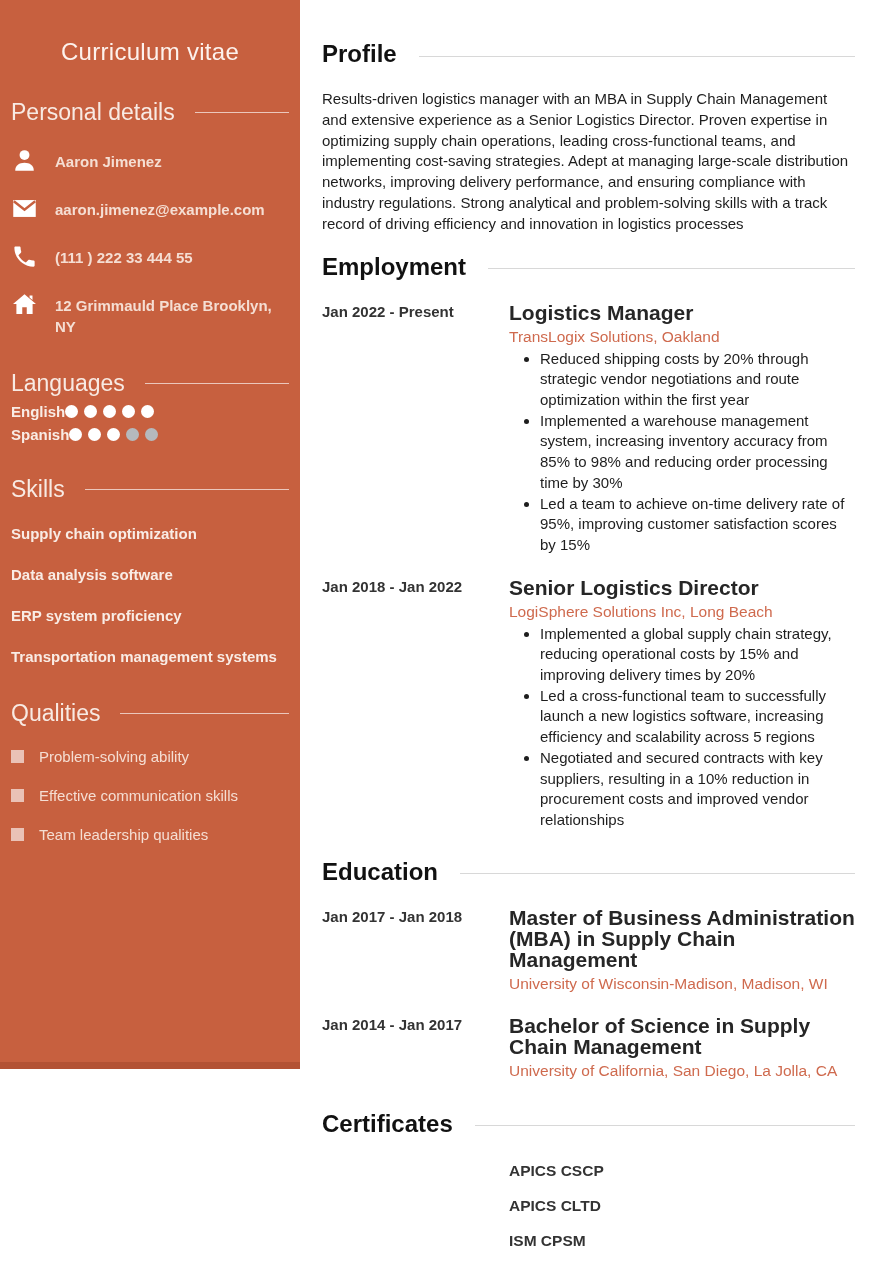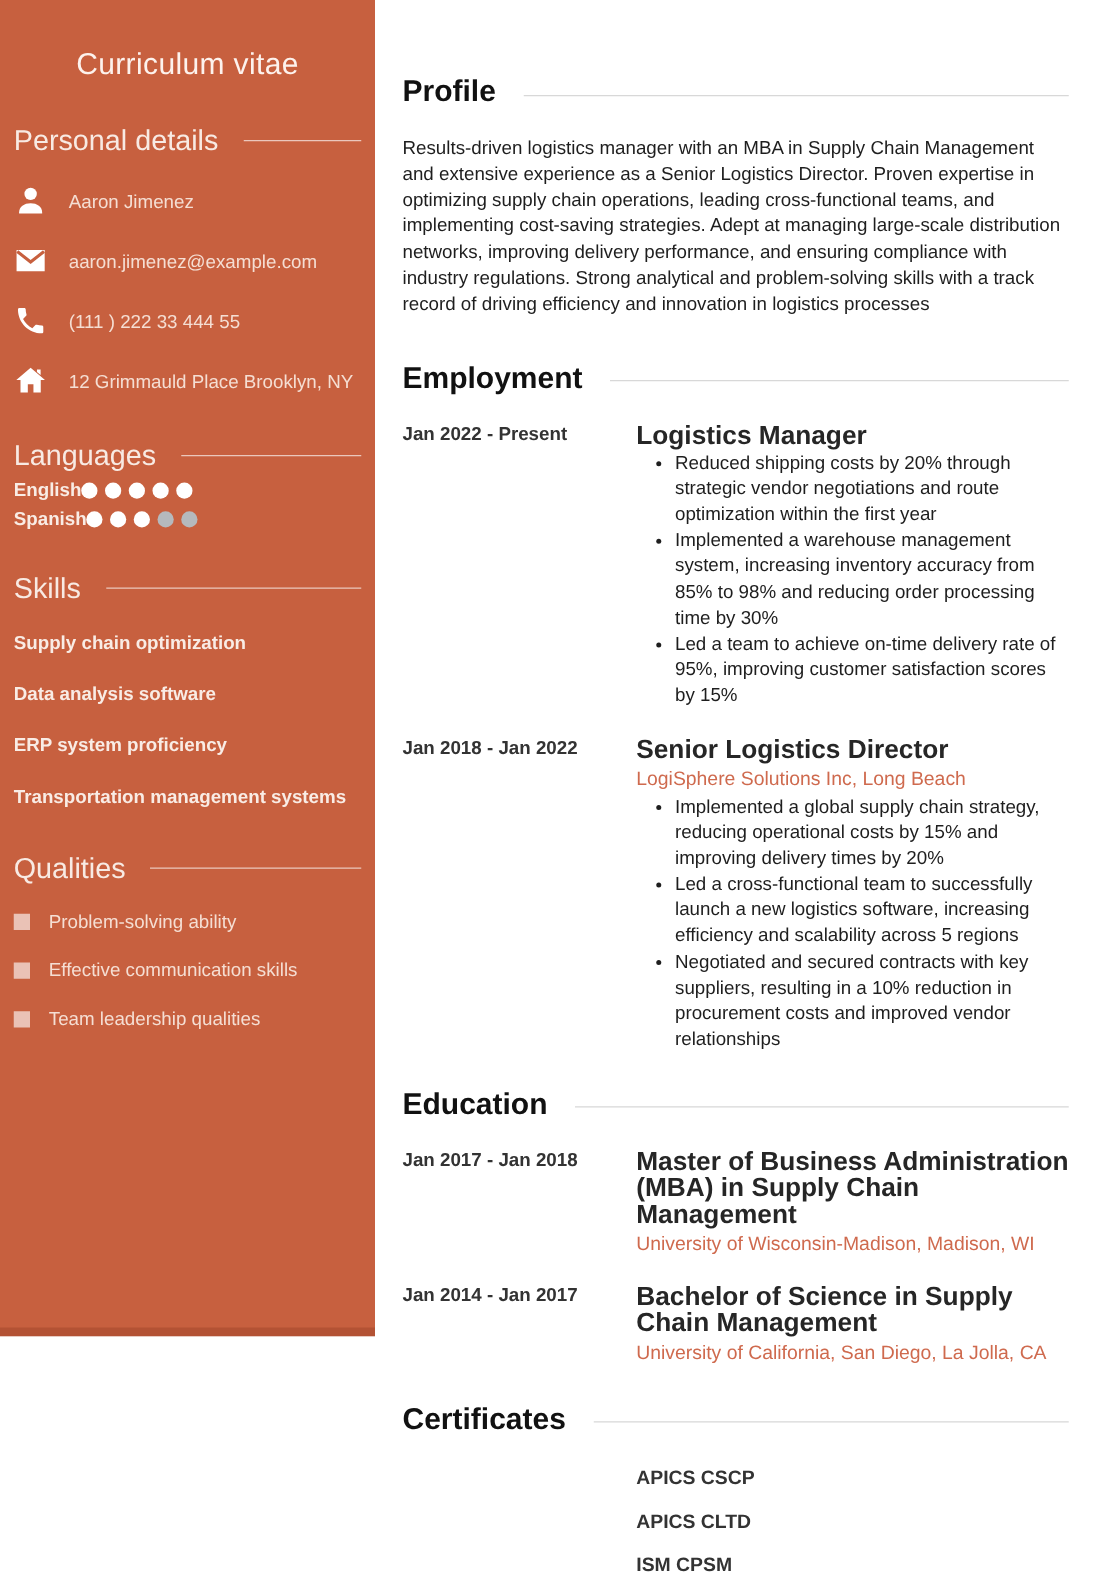--- a/index.html
+++ b/index.html
@@ -22,39 +22,39 @@
     color:#fdf2ed; letter-spacing:0.3px;
   }
   .side-heading {
     display:flex; align-items:center; margin-top:33px;
     font-size:23px; font-weight:400; color:#f8eae3;
   }
   .side-heading .rule { flex:1; height:1px; background:rgba(255,255,255,0.65); margin-left:20px; }
   .contact-row { display:flex; align-items:flex-start; margin-top:23px; }
   .contact-row .cicon { width:27px; height:27px; flex-shrink:0; margin-right:17px; margin-top:-2px; }
   .contact-row .cicon svg { width:27px; height:27px; fill:#ffffff; display:block; }
-  .contact-row .ctext { font-size:15px; line-height:21px; color:#f5ded3; padding-top:2px; }
+  .contact-row .ctext { font-size:15px; line-height:21px; color:#f5ded3; padding-top:2px;font-weight:bold; }
   .lang-row { display:flex; align-items:center; margin-top:6px; }
   .lang-name { font-size:15px; font-weight:bold; color:#f9ece5; }
   .dots { display:flex; gap:6px; }
   .dot { width:13px; height:13px; border-radius:50%; background:#b5b9bd; }
   .dot.filled { background:#ffffff; }
   .skill-item { margin-top:20px; font-size:15px; font-weight:bold; color:#f9ece5; line-height:21px; }
   .quality-row { display:flex; align-items:flex-start; margin-top:21px; }
   .quality-sq { width:13px; height:13px; background:rgba(255,255,255,0.62); flex-shrink:0; margin-right:15px; margin-top:2px; }
   .quality-text { font-size:15px; color:#f5ded3; line-height:18px; }
   
   .main { position:absolute; left:322px; top:0; width:533px; }
   .section-heading {
     display:flex; align-items:center; font-size:24px; font-weight:bold; color:#111111;
   }
   .section-heading .rule { flex:1; height:1px; background:#d8d8d8; margin-left:22px; position:relative; top:2px; }
-  .profile-section { margin-top:60px; }
+  .profile-section { margin-top:40px; }
   .profile-text { margin-top:21px; font-size:15px; line-height:20.8px; color:#1e1e1e; }
-  .employment-section { margin-top:34px; }
+  .employment-section { margin-top:18px; }
   .education-section { margin-top:27px; }
   .certificates-section { margin-top:29px; }
   .entry { display:flex; margin-top:21px; }
   .entry-dates { width:187px; flex-shrink:0; font-size:15px; font-weight:bold; color:#333333; padding-top:1px; }
   .entry-body { flex:1; }
   .entry-title { font-size:21px; font-weight:bold; color:#262626; line-height:21px; }
   .entry-org { font-size:15.5px; color:#cf6a4e; margin-top:4px; line-height:20px; }
   .entry-body ul { margin-top:2px; padding-left:31px; }
   .entry-body li { font-size:15px; line-height:20.7px; color:#1e1e1e; }
   .cert-item { margin-left:187px; font-size:15.5px; font-weight:bold; color:#333333; margin-top:17px; }
@@ -178,20 +178,21 @@
   <section class="employment-section">
     <div class="section-heading">
       <span>Employment</span>
       <span class="rule"></span>
     </div>
 
     <div class="entry">
       <div class="entry-dates">Jan 2022 - Present</div>
       <div class="entry-body">
         <div class="entry-title">Logistics Manager</div>
+        <div class="entry-org">TransLogix Solutions, Oakland</div>
         <ul>
           <li>Reduced shipping costs by 20% through strategic vendor negotiations and route optimization within the first year</li>
           <li>Implemented a warehouse management system, increasing inventory accuracy from 85% to 98% and reducing order processing time by 30%</li>
           <li>Led a team to achieve on-time delivery rate of 95%, improving customer satisfaction scores by 15%</li>
         </ul>
       </div>
     </div>
 
     <div class="entry">
       <div class="entry-dates">Jan 2018 - Jan 2022</div>

